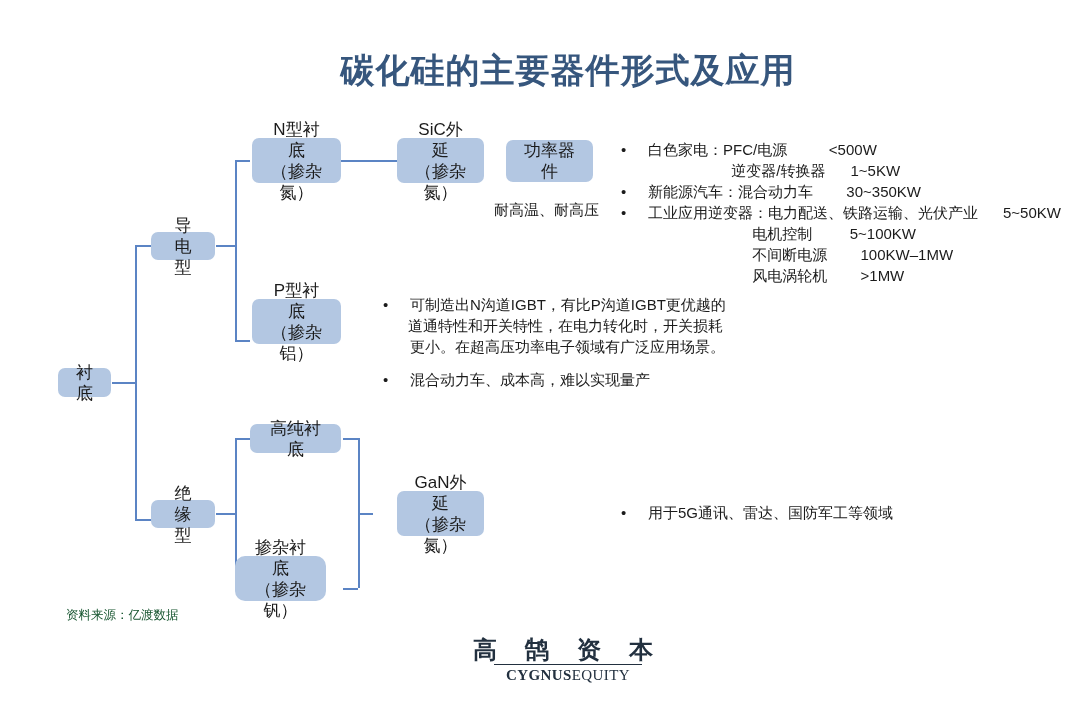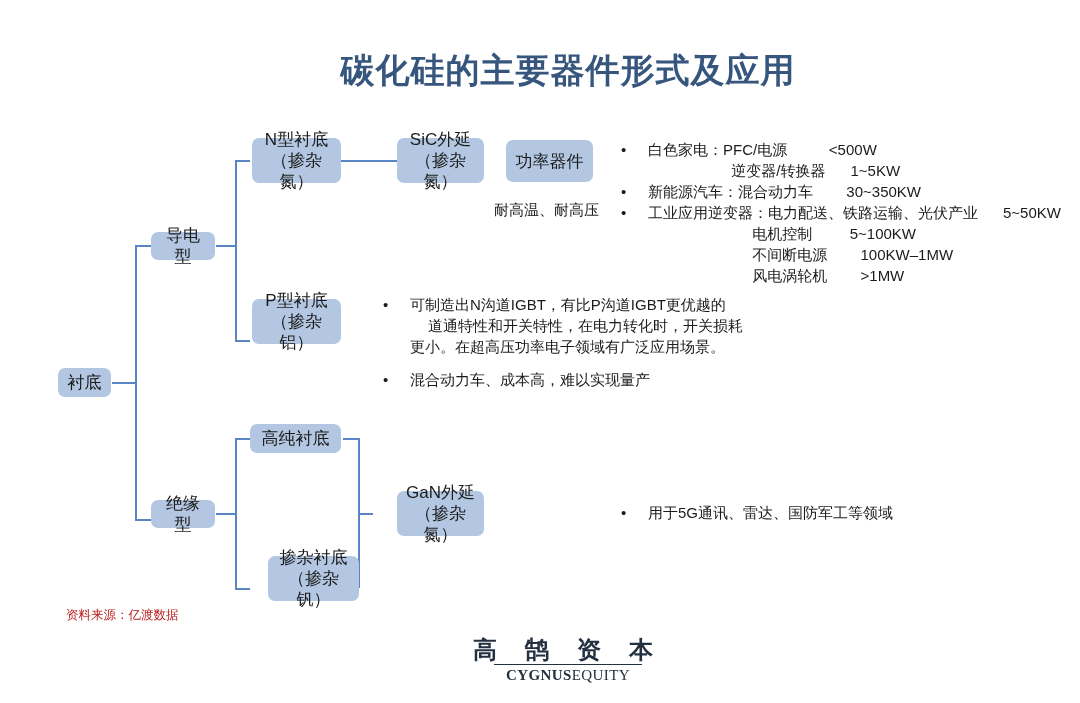--- a/index.html
+++ b/index.html
@@ -42,21 +42,21 @@
     background: #b3c7e2;
     border-radius: 7px;
     color: #1b1b1b;
     font-size: 17px;
     line-height: 21px;
     display: flex;
     align-items: center;
     justify-content: center;
     text-align: center;
     box-sizing: border-box;
-    padding: 3px 8px;
+    padding: 3px 16px;
     white-space: pre-line;
   }
 
   
   .ln {
     position: absolute;
     background: #5b84c4;
   }
   .ln-h { height: 1.6px; }
   .ln-v { width: 1.6px; }
@@ -81,21 +81,21 @@
     line-height: 21px;
     color: #1b1b1b;
   }
 
   
   .source {
     position: absolute;
     left: 38px;
     top: 607px;
     font-size: 12.5px;
-    color: #b91c1c;
+    color: #14532d;
     white-space: nowrap;
   }
 
   
   .logo {
     position: absolute;
     left: 0;
     top: 638px;
     width: 1080px;
     text-align: center;
@@ -169,21 +169,21 @@
   <div class="node" style="left:224px; top:299px; width:89px; height:45px;">P型衬底
 （掺杂铝）</div>
 
   <div class="node" style="left:369px; top:138px; width:87px; height:45px;">SiC外延
 （掺杂氮）</div>
 
   <div class="node" style="left:478px; top:140px; width:87px; height:42px;">功率器件</div>
 
   <div class="node" style="left:222px; top:424px; width:91px; height:29px;">高纯衬底</div>
 
-  <div class="node" style="left:240px; top:556px; width:91px; height:45px;">掺杂衬底
+  <div class="node" style="left:207px; top:556px; width:91px; height:45px;border-radius:10px;">掺杂衬底
 （掺杂钒）</div>
 
   <div class="node" style="left:369px; top:491px; width:87px; height:45px;">GaN外延
 （掺杂氮）</div>
 
 
   <div class="txt-note" style="left:466px; top:201px;">耐高温、耐高压</div>
 
   <div>
     <div class="bullet-dot" style="left:593px; top:139px;">•</div>
@@ -196,21 +196,21 @@
     <div class="bullet-dot" style="left:593px; top:202px;">•</div>
     <div class="txt" style="left:620px; top:202px;">工业应用逆变器：电力配送、铁路运输、光伏产业      5~50KW</div>
     <div class="txt" style="left:620px; top:223px;">                         电机控制         5~100KW</div>
     <div class="txt" style="left:620px; top:244px;">                         不间断电源        100KW–1MW</div>
     <div class="txt" style="left:620px; top:265px;">                         风电涡轮机        &gt;1MW</div>
   </div>
 
   <div>
     <div class="bullet-dot" style="left:355px; top:294px;">•</div>
     <div class="txt" style="left:382px; top:294px;">可制造出N沟道IGBT，有比P沟道IGBT更优越的</div>
-    <div class="txt" style="left:400px; top:315px;text-align:right;">道通特性和开关特性，在电力转化时，开关损耗</div>
+    <div class="txt" style="left:380px; top:315px;text-align:right;">道通特性和开关特性，在电力转化时，开关损耗</div>
     <div class="txt" style="left:382px; top:336px;">更小。在超高压功率电子领域有广泛应用场景。</div>
 
     <div class="bullet-dot" style="left:355px; top:369px;">•</div>
     <div class="txt" style="left:382px; top:369px;">混合动力车、成本高，难以实现量产</div>
   </div>
 
   <div>
     <div class="bullet-dot" style="left:593px; top:502px;">•</div>
     <div class="txt" style="left:620px; top:502px;">用于5G通讯、雷达、国防军工等领域</div>
   </div>

